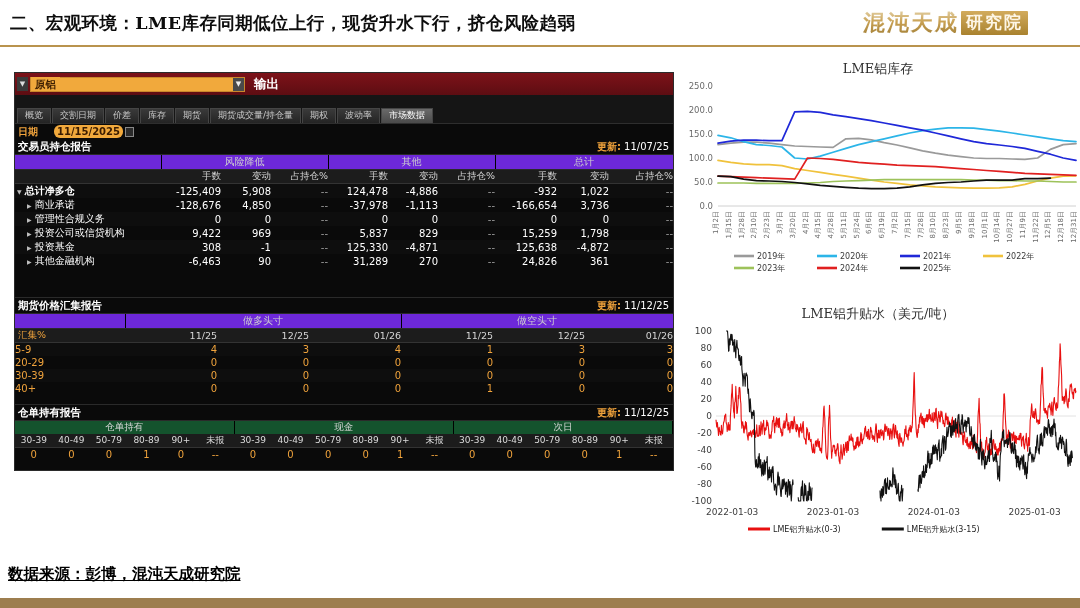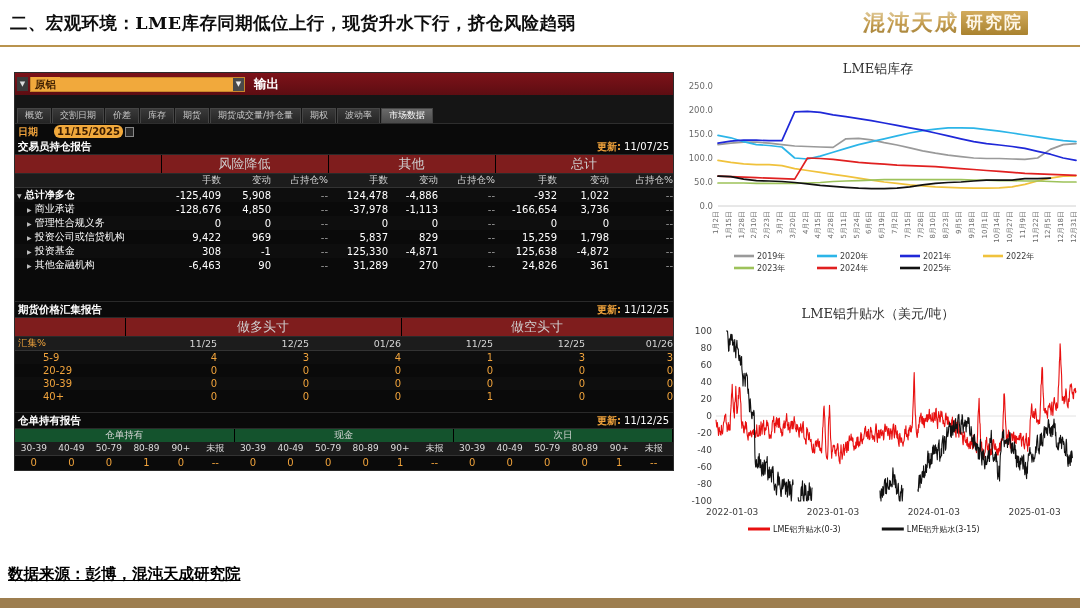--- a/index.html
+++ b/index.html
@@ -91,41 +91,41 @@
     border-bottom: 1px solid #2a2a2a;
   }
   .sec-hdr .t { font-size: 10.5px; font-weight: 700; color: #ffffff; }
   .sec-hdr .upd { position: absolute; right: 4px; font-size: 10px; color: #ffffff; }
   .sec-hdr .upd b { color: #f0a33c; font-weight: 700; }
 
   table.tg { width: 100%; border-collapse: collapse; table-layout: fixed; }
   table.tg td, table.tg th { font-weight: normal; padding: 0; }
 
   .grp-row td {
-    height: 13px; font-size: 13px; color: #cfcfcf; text-align: center;
-    background: #7f1d1d; border-right: 1px solid #000; border-bottom: 1px solid #2a2a2a;
+    height: 13px; font-size: 10px; color: #cfcfcf; text-align: center;
+    background: #6d28d9; border-right: 1px solid #000; border-bottom: 1px solid #2a2a2a;
   }
   .col-row td {
     height: 13px; font-size: 9.5px; color: #d5d5d5; text-align: right;
     background: #1c1c1c; padding-right: 5px; border-bottom: 1px solid #333;
   }
   .col-row td.lead { text-align: left; padding-left: 3px; color: #f0a33c; }
   .data-row td { height: 13.5px; font-size: 10px; color: #ffffff; text-align: right; padding-right: 5px; }
   .data-row td.lead { text-align: left; padding-right: 0; }
   .data-row:nth-child(odd) td { background: #0e0e0e; }
   .data-row td.dash { color: #9a9a9a; }
   .nm { display: flex; align-items: center; gap: 3px; white-space: nowrap; }
   .nm .arw { color: #bdbdbd; font-size: 6px; }
   .lvl0 { padding-left: 2px; font-weight: 700; }
   .lvl1 { padding-left: 12px; }
 
   .blank-fill { background: #0a0a0a; }
 
   .ft-row td { height: 13px; font-size: 10px; text-align: right; padding-right: 6px; color: #f0a33c; }
-  .ft-row td.cat { text-align: left; padding-left: 28px; color: #f0a33c; }
+  .ft-row td.cat { text-align: left; padding-left: 0; color: #f0a33c; }
   .ft-row:nth-child(odd) td { background: #0e0e0e; }
 
   .wr-grp td { height: 12px; font-size: 9.5px; color: #d9d9d9; text-align: center; background: #14532d; border-right: 1px solid #000; }
   .wr-col td { height: 12px; font-size: 9px; color: #dcdcdc; text-align: center; background: #1c1c1c; border-bottom: 1px solid #333; }
   .wr-val td { height: 14px; font-size: 10px; color: #f0a33c; text-align: center; }
 
   
   .chart { position: absolute; background: #fff; }
   .ch-title {
     text-align: center; font-family: "DejaVu Serif", "Liberation Serif", serif;

